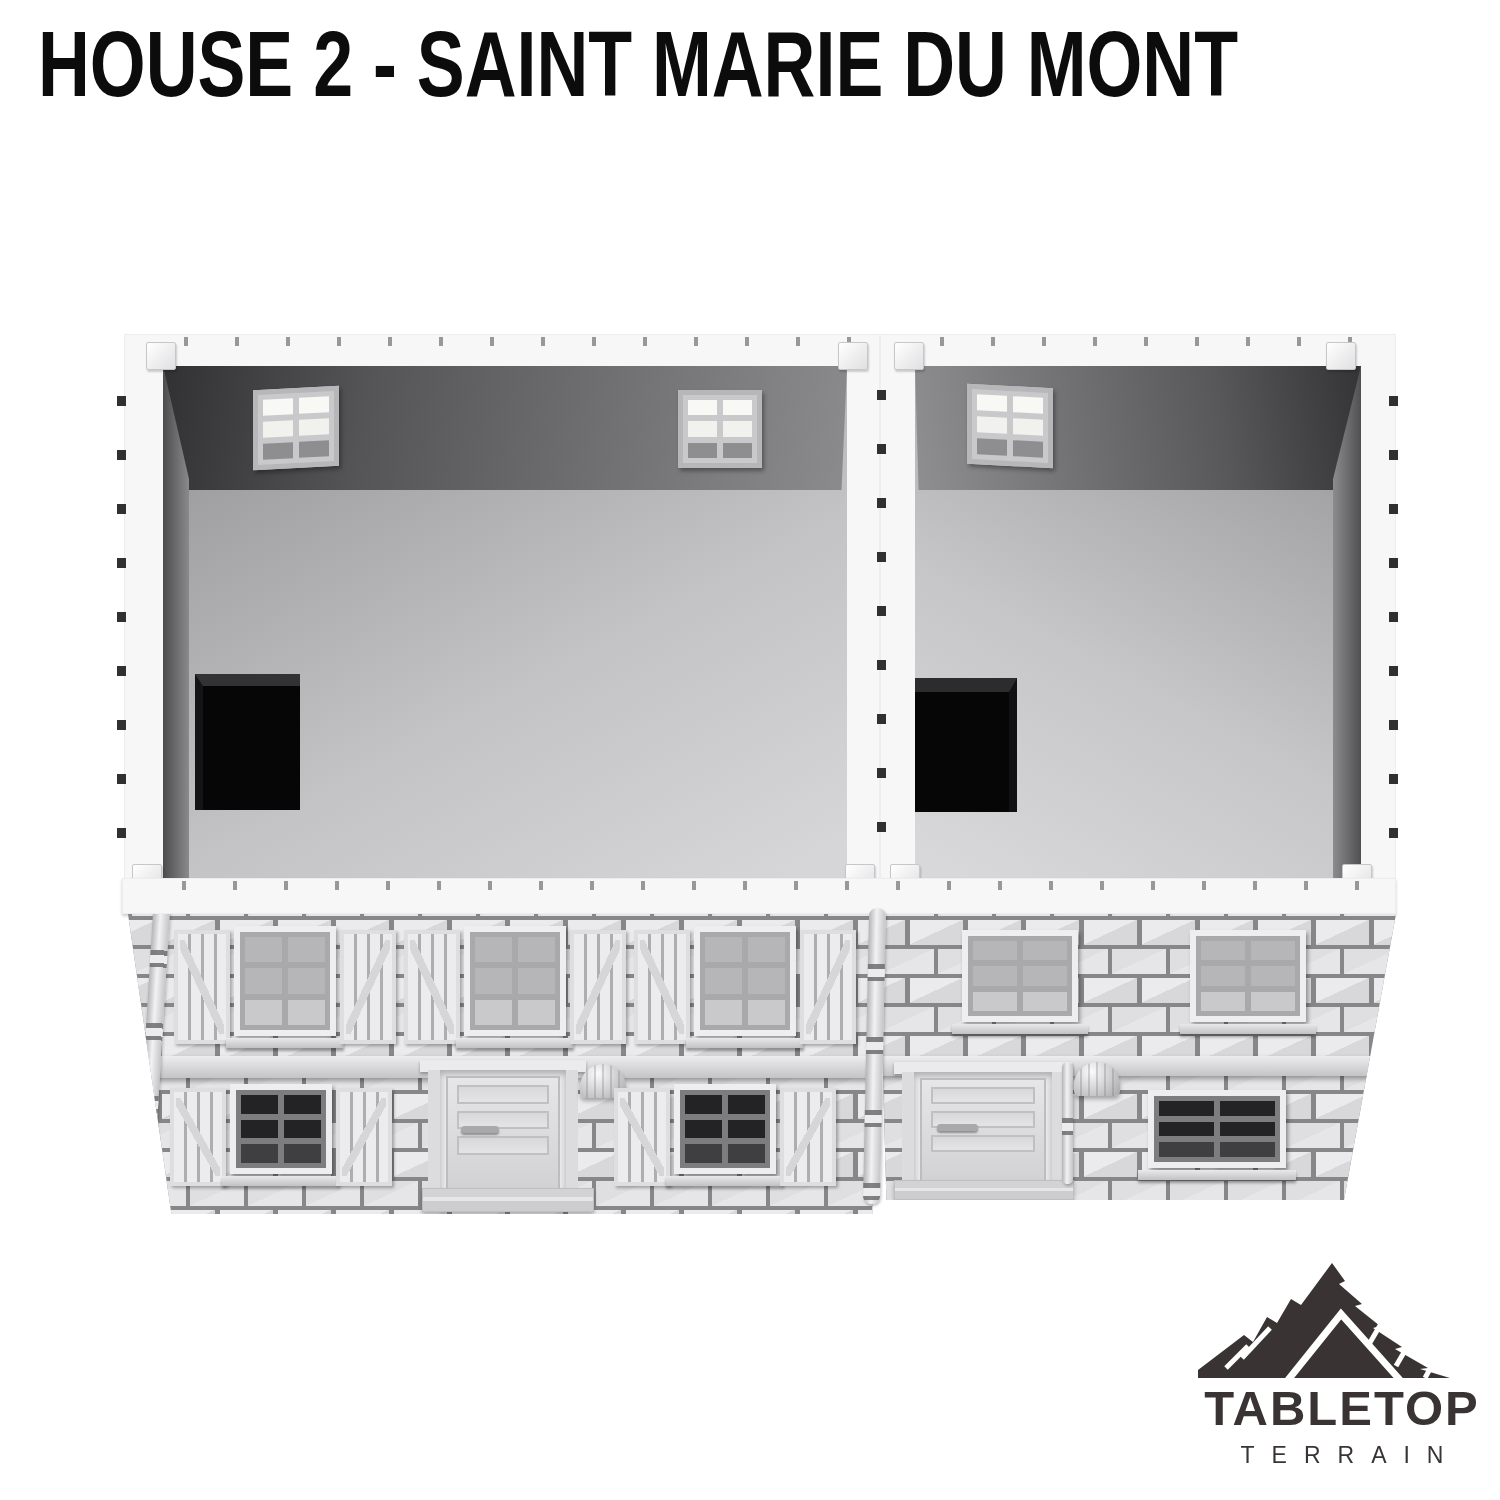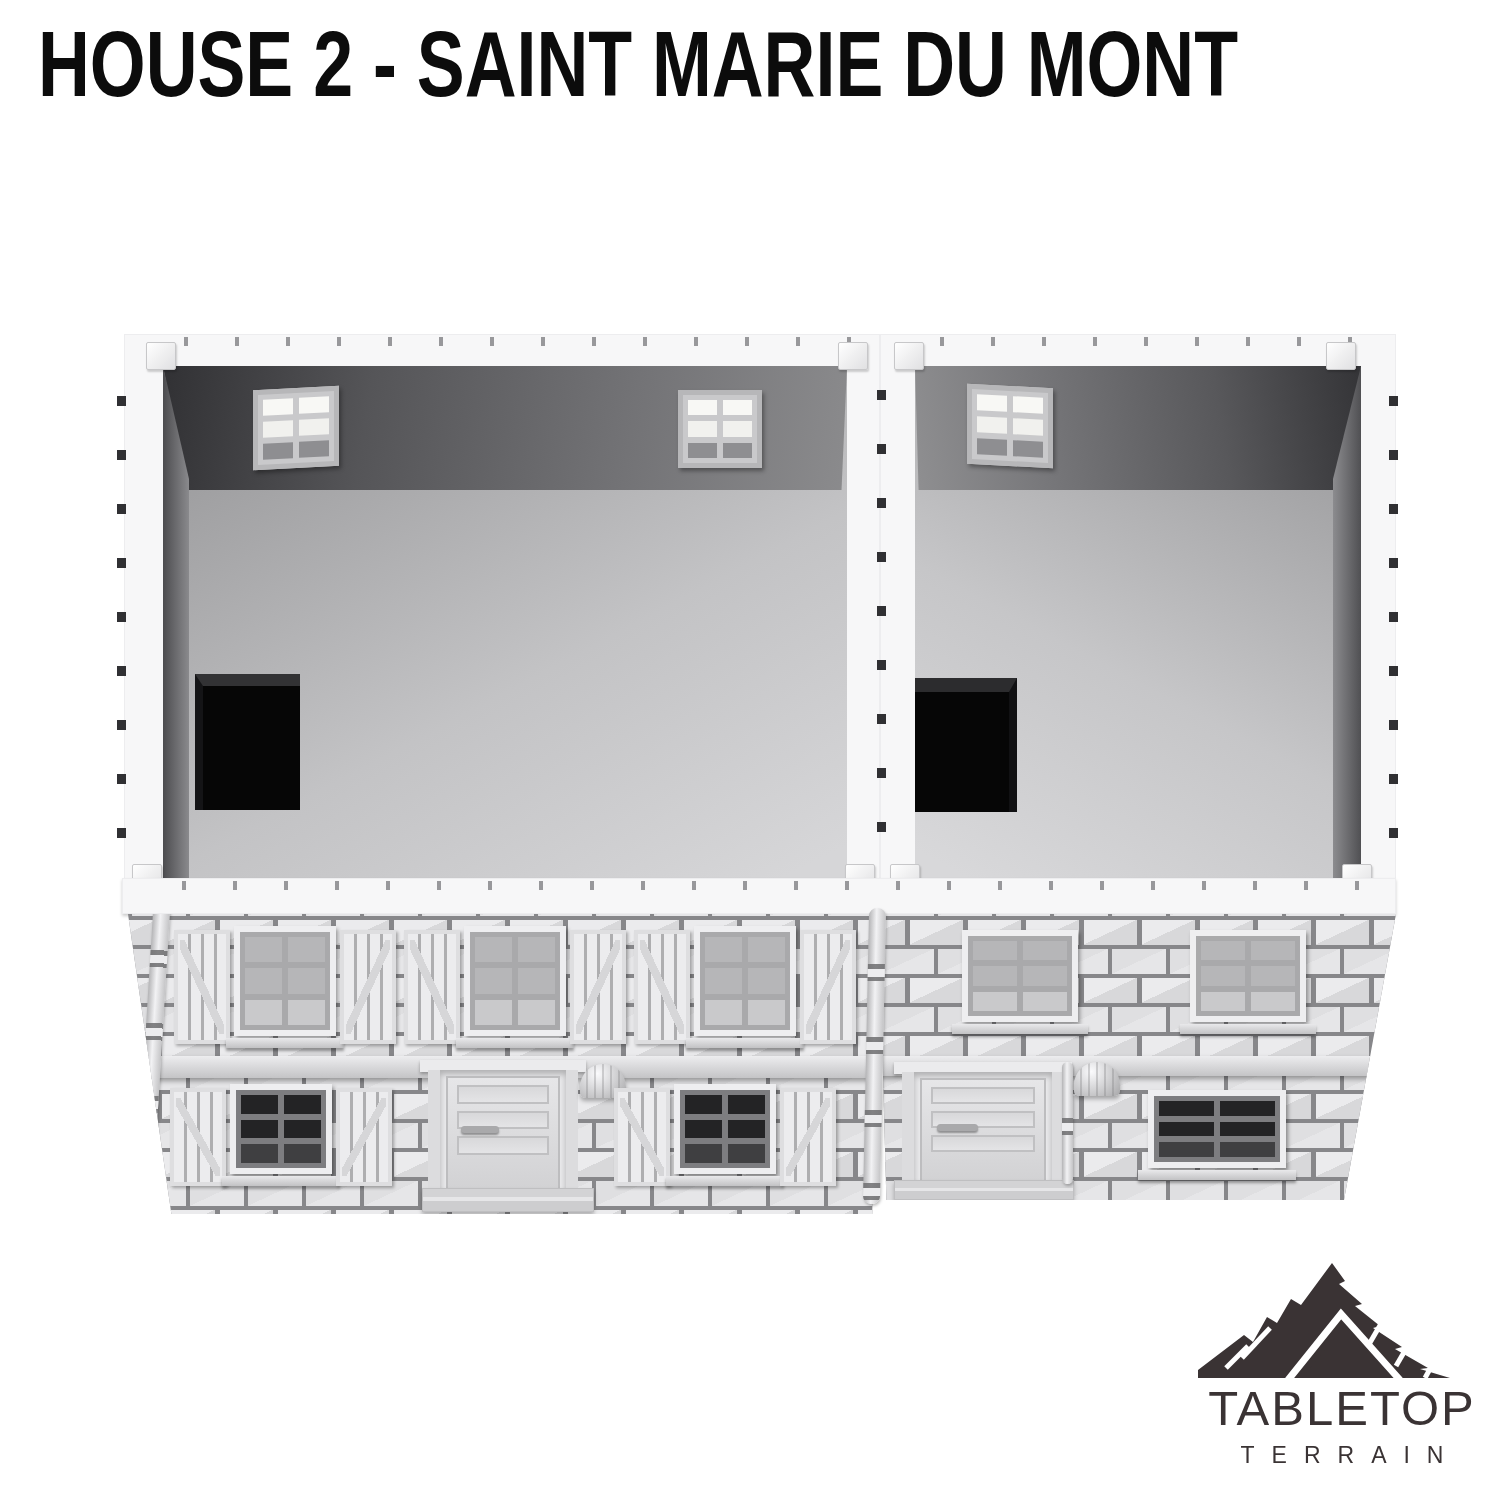--- a/index.html
+++ b/index.html
@@ -102,21 +102,21 @@
         background:repeating-linear-gradient(90deg,transparent 0 6px,rgba(120,120,122,.3) 6px 8px);}
   .pipe{position:absolute;width:17px;border-radius:8px;
         background:linear-gradient(90deg,#b4b4b6,#f2f2f4 45%,#c4c4c6);
         box-shadow:1px 2px 3px rgba(0,0,0,.25);}
   .pipe::after{content:"";position:absolute;inset:0;border-radius:8px;
         background:repeating-linear-gradient(to bottom,transparent 0 56px,
           rgba(110,110,112,.85) 56px 61px,#ececee 61px 69px,rgba(110,110,112,.85) 69px 73px);}
 
   
   .logo{position:absolute;left:1192px;top:1256px;width:300px;text-align:center;color:#3a3334;}
-  .logo-name{font-weight:400;font-size:49px;letter-spacing:2px;line-height:1;margin-top:-4px;}
+  .logo-name{font-weight:700;font-size:49px;letter-spacing:2px;line-height:1;margin-top:-4px;}
   .logo-sub{font-weight:400;font-size:23px;letter-spacing:17px;text-indent:17px;margin-top:9px;}
 </style>
 </head>
 <body>
 
 <div class="page">
 
   <div class="title">HOUSE 2 - SAINT MARIE DU MONT</div>
 
   <div class="white-block" style="left:124px;top:334px;width:756px;height:574px;">

